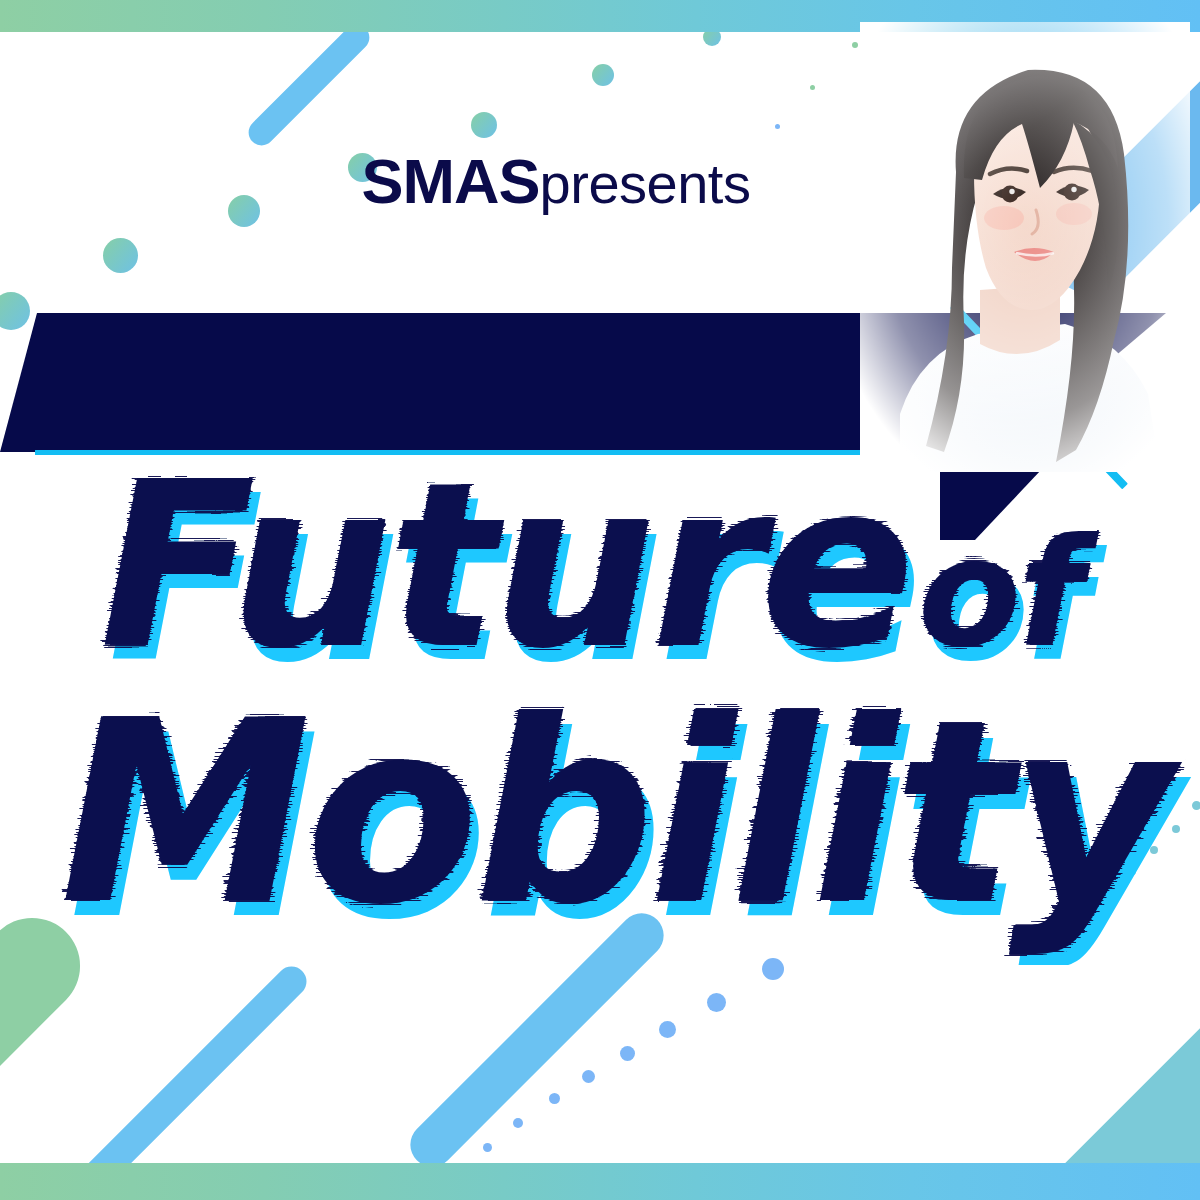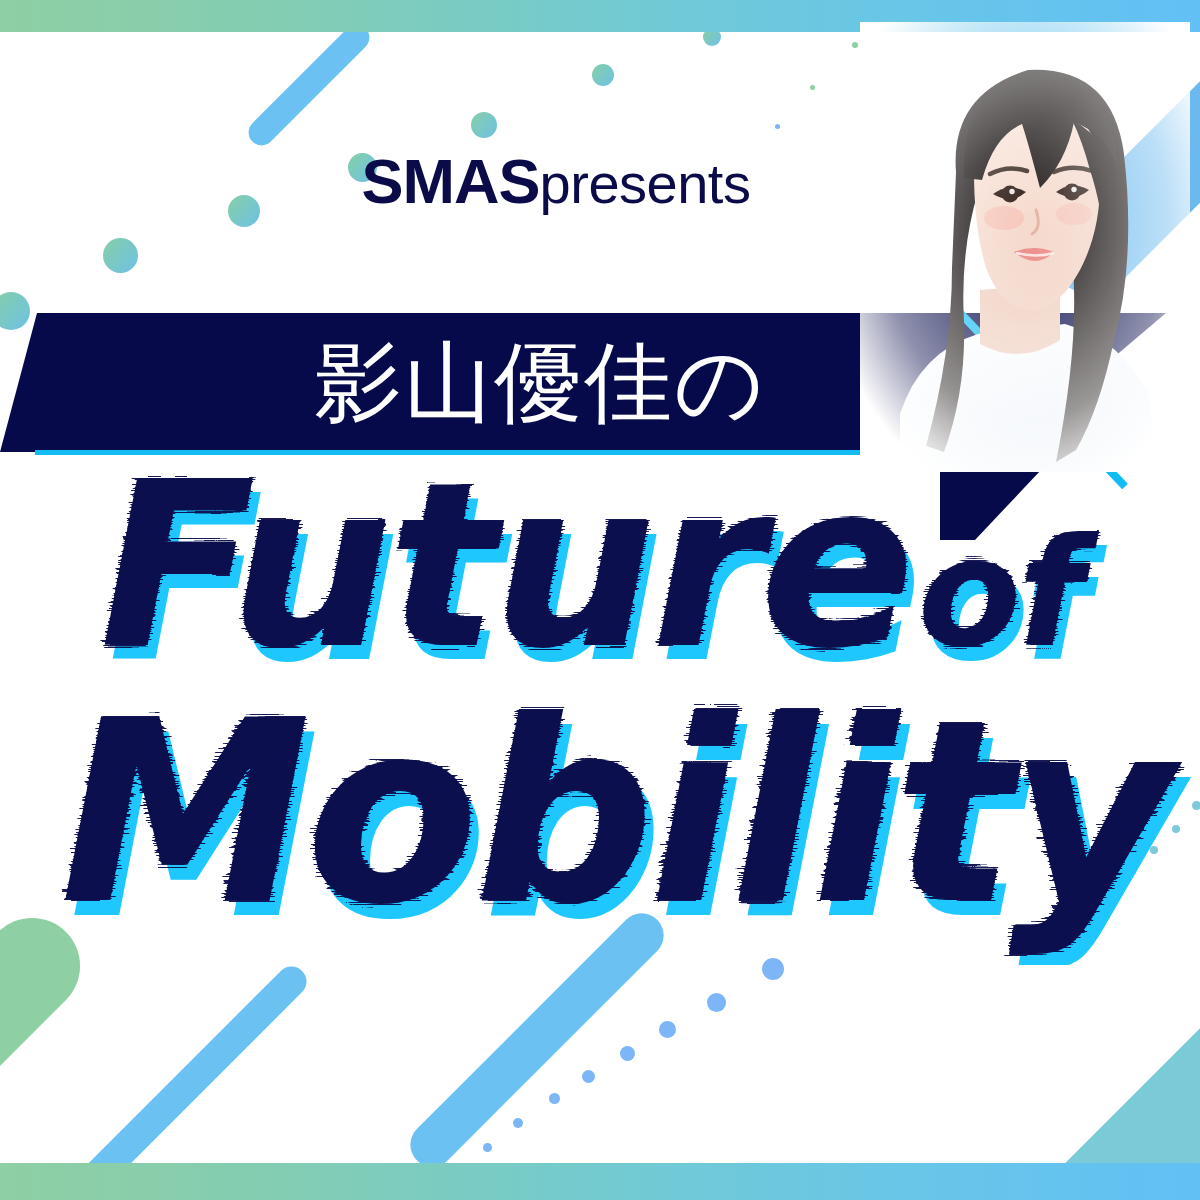--- a/index.html
+++ b/index.html
@@ -222,21 +222,20 @@
         <rect x="0" y="0" width="330" height="450" fill="url(#glow)"></rect>
       </g>
     </svg>
   </div>
 
   <div id="banner-wrap">
     <div class="banner-core"></div>
     <div class="banner-tail"></div>
     <div class="banner-underline"></div>
     <div class="banner-diag-line"></div>
-    <div class="banner-text">影山優佳の</div>
   </div>
 
   <div id="presents">
     <span class="b">SMAS</span><span class="l">presents</span>
   </div>
 
   <div id="title">
     <svg width="1200" height="510" viewBox="0 0 1200 510" xmlns="http://www.w3.org/2000/svg" aria-hidden="true">
       <defs>
         <filter id="scratch" x="-12%" y="-20%" width="126%" height="142%">

